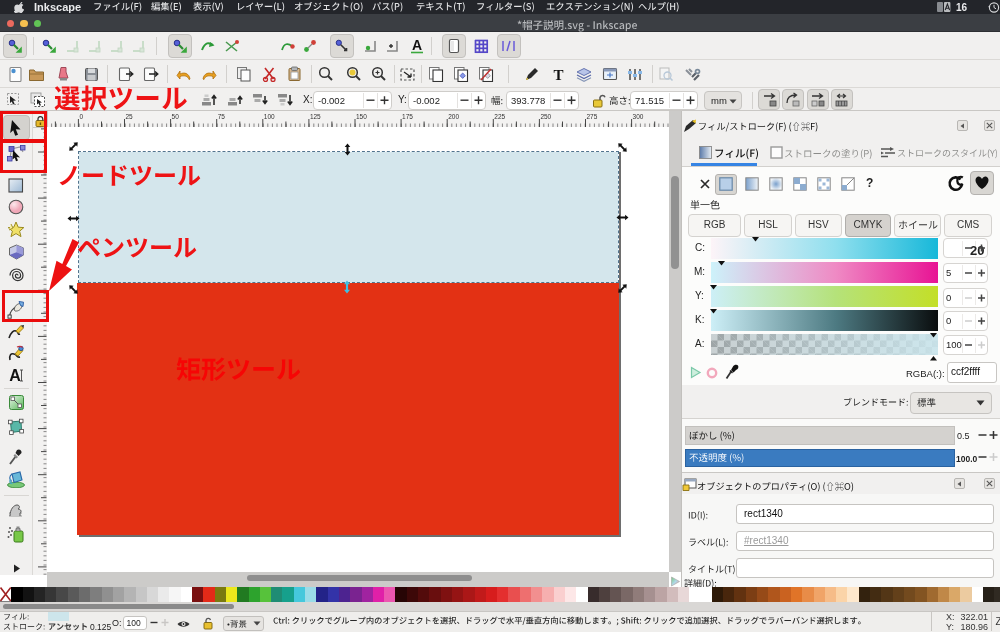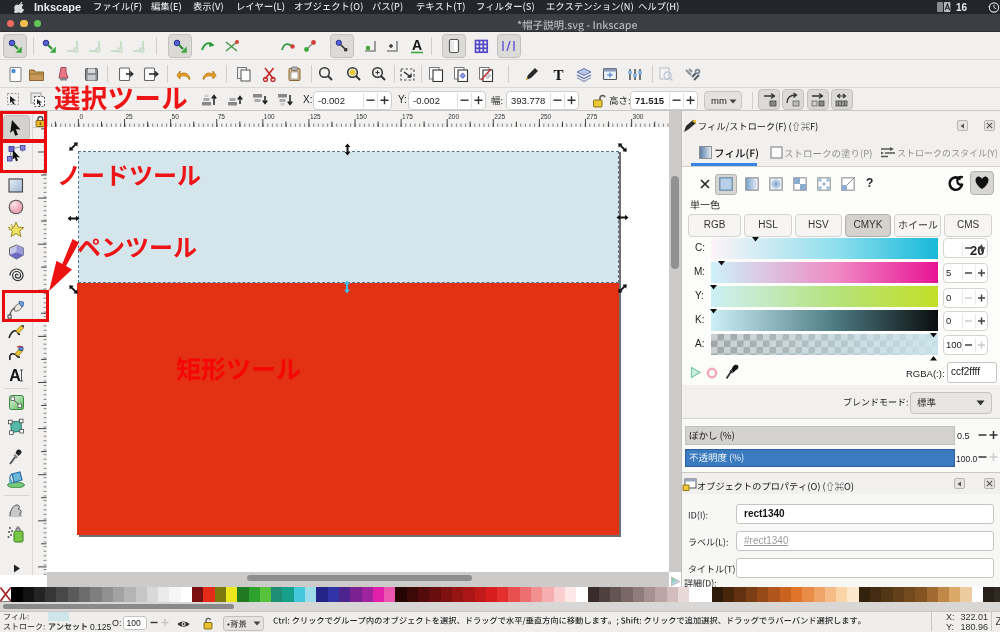--- a/index.html
+++ b/index.html
@@ -348,21 +348,21 @@
     <path d="M1.5 9.2 H9.5 M5.5 5.2 V13.2" stroke="#333" stroke-width="1.4"></path>
   </svg>
 <svg style="position:absolute;left:592px;top:92.5px" width="14" height="15" viewBox="0 0 14 15">
     <rect x="1.5" y="7" width="8.5" height="7" rx="1" fill="#e8c838" stroke="#8a7010" stroke-width="1"></rect>
     <path d="M8 7 V4.5 A2.6 2.6 0 0 1 13 4.2" fill="none" stroke="#555" stroke-width="1.5"></path>
   </svg>
 <svg style="position:absolute;left:609.0px;top:93.9px" width="24" height="13" viewBox="0 -10.1 24 13">
     <path d="M2.9 -5.4H6.6V-4.5H2.9ZM2.2 -5.9V-4.0H7.3V-5.9ZM4.3 -8.0V-7.1H0.6V-6.5H8.9V-7.1H5.1V-8.0ZM1.0 -3.4V0.8H1.7V-2.8H7.8V-0.1C7.8 0.0 7.8 0.1 7.6 0.1C7.4 0.1 6.9 0.1 6.3 0.1C6.4 0.3 6.5 0.5 6.5 0.7C7.3 0.7 7.8 0.7 8.1 0.6C8.4 0.5 8.5 0.3 8.5 -0.1V-3.4ZM3.6 -1.6H5.9V-0.6H3.6ZM2.9 -2.1V0.4H3.6V-0.1H6.6V-2.1Z M12.5 -3.0 11.7 -3.1C11.5 -2.6 11.3 -2.1 11.3 -1.6C11.3 -0.3 12.4 0.4 14.2 0.4C15.3 0.4 16.1 0.3 16.7 0.2L16.7 -0.6C16.0 -0.4 15.2 -0.3 14.2 -0.3C12.8 -0.3 12.0 -0.7 12.0 -1.6C12.0 -2.1 12.2 -2.5 12.5 -3.0ZM11.0 -6.0 11.0 -5.2C12.5 -5.1 13.9 -5.1 15.0 -5.2C15.3 -4.4 15.8 -3.6 16.2 -3.0C15.8 -3.1 15.1 -3.1 14.6 -3.2L14.5 -2.6C15.2 -2.5 16.4 -2.4 16.8 -2.3L17.2 -2.8C17.1 -3.0 16.9 -3.2 16.8 -3.3C16.4 -3.8 16.0 -4.6 15.7 -5.3C16.4 -5.4 17.1 -5.5 17.7 -5.7L17.6 -6.4C17.0 -6.2 16.2 -6.1 15.5 -6.0C15.3 -6.5 15.1 -7.1 15.0 -7.6L14.2 -7.5C14.3 -7.2 14.4 -6.9 14.5 -6.7L14.8 -5.9C13.7 -5.8 12.4 -5.8 11.0 -6.0Z M20.3 -3.7C20.7 -3.7 20.9 -4.0 20.9 -4.4C20.9 -4.8 20.7 -5.0 20.3 -5.0C20.0 -5.0 19.7 -4.8 19.7 -4.4C19.7 -4.0 20.0 -3.7 20.3 -3.7ZM20.3 0.1C20.7 0.1 20.9 -0.1 20.9 -0.5C20.9 -0.9 20.7 -1.2 20.3 -1.2C20.0 -1.2 19.7 -0.9 19.7 -0.5C19.7 -0.1 20.0 0.1 20.3 0.1Z" fill="#222"></path>
   </svg>
 <div style="position:absolute;left:630px;top:91px;width:68px;height:18.5px;background:#fff;border:1px solid #cfcdca;border-radius:4px"></div>
-<div style="position:absolute;left:635px;top:94.6px;font-size:9.5px;color:#222;font-weight:bold;white-space:nowrap;">71.515</div>
+<div style="position:absolute;left:635px;top:94.6px;font-size:9.5px;color:#222;font-weight:normal;white-space:nowrap;">71.515</div>
 <div style="position:absolute;left:669px;top:93px;width:1px;height:14.5px;background:#e4e2e0"></div>
 <div style="position:absolute;left:683px;top:93px;width:1px;height:14.5px;background:#e4e2e0"></div>
 <svg style="position:absolute;left:670.5px;top:91px" width="11" height="18">
     <path d="M1.5 9.2 H9.5" stroke="#333" stroke-width="1.4"></path>
   </svg>
 <svg style="position:absolute;left:684.5px;top:91px" width="11" height="18">
     <path d="M1.5 9.2 H9.5 M5.5 5.2 V13.2" stroke="#333" stroke-width="1.4"></path>
   </svg>
 <div style="position:absolute;left:704px;top:91px;width:38px;height:18.5px;background:#e4e2df;border:1px solid #c7c5c2;border-radius:4px"></div>
 <div style="position:absolute;left:711px;top:94.5px;font-size:9.5px;color:#222;font-weight:normal;white-space:nowrap;">mm</div>
@@ -1130,21 +1130,21 @@
 <svg style="position:absolute;left:977px;top:426px" width="11" height="18">
     <path d="M1.5 9 H9.5" stroke="#333" stroke-width="1.5"></path>
   </svg>
 <svg style="position:absolute;left:988px;top:426px" width="11" height="18">
     <path d="M1.5 9 H9.5 M5.5 5 V13" stroke="#333" stroke-width="1.5"></path>
   </svg>
 <div style="position:absolute;left:684.5px;top:448.5px;width:270.5px;height:18.5px;background:#3a7bc0;border:1px solid #2a62a0"></div>
 <svg style="position:absolute;left:689.0px;top:451.4px" width="57" height="13" viewBox="0 -10.1 57 13">
     <path d="M5.3 -4.5C6.4 -3.8 7.9 -2.7 8.5 -1.9L9.1 -2.5C8.4 -3.2 7.0 -4.3 5.8 -5.0ZM0.7 -7.3V-6.6H4.9C3.9 -5.0 2.3 -3.4 0.4 -2.4C0.6 -2.3 0.8 -2.0 0.9 -1.8C2.2 -2.5 3.4 -3.5 4.4 -4.6V0.7H5.1V-5.5C5.4 -5.9 5.6 -6.2 5.8 -6.6H8.8V-7.3Z M10.0 -7.3C10.6 -6.9 11.3 -6.2 11.5 -5.7L12.1 -6.2C11.8 -6.6 11.2 -7.3 10.6 -7.7ZM11.8 -4.2H9.9V-3.6H11.1V-1.1C10.7 -0.7 10.2 -0.3 9.8 -0.0L10.2 0.7C10.7 0.3 11.1 -0.1 11.5 -0.6C12.1 0.2 13.0 0.5 14.2 0.6C15.3 0.6 17.3 0.6 18.4 0.6C18.4 0.3 18.6 0.0 18.6 -0.1C17.5 -0.1 15.3 -0.0 14.2 -0.1C13.1 -0.1 12.3 -0.5 11.8 -1.2ZM17.7 -7.8C16.5 -7.6 14.5 -7.4 12.8 -7.3C12.8 -7.2 12.9 -7.0 12.9 -6.8C13.6 -6.8 14.4 -6.9 15.1 -6.9V-6.2H12.5V-5.7H14.7C14.1 -5.0 13.1 -4.4 12.2 -4.0C12.3 -3.9 12.5 -3.7 12.6 -3.5C13.5 -3.9 14.5 -4.6 15.1 -5.3V-4.1H15.8V-5.4C16.5 -4.6 17.4 -4.0 18.3 -3.6C18.4 -3.8 18.6 -4.0 18.7 -4.1C17.8 -4.4 16.8 -5.0 16.2 -5.7H18.5V-6.2H15.8V-7.0C16.7 -7.1 17.5 -7.2 18.1 -7.3ZM13.2 -3.8V-3.3H14.4C14.2 -2.3 13.8 -1.5 12.5 -1.1C12.6 -1.0 12.8 -0.7 12.9 -0.6C14.3 -1.1 14.8 -2.0 15.0 -3.3H16.1C16.1 -2.9 16.0 -2.5 15.9 -2.2L16.5 -2.1L16.6 -2.4H17.5C17.5 -1.7 17.4 -1.4 17.2 -1.3C17.2 -1.2 17.1 -1.2 16.9 -1.2C16.8 -1.2 16.3 -1.2 15.9 -1.3C16.0 -1.1 16.0 -0.9 16.0 -0.7C16.5 -0.7 17.0 -0.7 17.2 -0.7C17.5 -0.7 17.6 -0.8 17.8 -0.9C18.0 -1.1 18.1 -1.6 18.2 -2.7C18.2 -2.8 18.2 -3.0 18.2 -3.0H16.7L16.9 -3.8Z M22.2 -4.3V-2.4H20.4V-4.3ZM22.2 -4.9H20.4V-6.7H22.2ZM19.8 -7.4V-0.8H20.4V-1.7H22.9V-7.4ZM27.1 -6.9V-5.3H24.5V-6.9ZM23.8 -7.6V-4.2C23.8 -2.7 23.6 -0.9 22.0 0.3C22.1 0.4 22.4 0.7 22.5 0.8C23.6 -0.0 24.1 -1.2 24.3 -2.3H27.1V-0.2C27.1 -0.0 27.0 0.0 26.9 0.0C26.7 0.1 26.1 0.1 25.5 0.0C25.6 0.2 25.7 0.5 25.8 0.7C26.6 0.7 27.1 0.7 27.4 0.6C27.7 0.5 27.8 0.3 27.8 -0.2V-7.6ZM27.1 -4.6V-2.9H24.4C24.4 -3.4 24.5 -3.8 24.5 -4.2V-4.6Z M32.2 -6.1V-5.3H30.6V-4.7H32.2V-3.2H35.9V-4.7H37.4V-5.3H35.9V-6.1H35.2V-5.3H32.9V-6.1ZM35.2 -4.7V-3.7H32.9V-4.7ZM35.7 -2.0C35.3 -1.5 34.8 -1.1 34.1 -0.8C33.4 -1.1 32.9 -1.5 32.5 -2.0ZM30.8 -2.5V-2.0H32.2L31.9 -1.8C32.2 -1.3 32.7 -0.8 33.4 -0.4C32.5 -0.1 31.4 0.1 30.4 0.2C30.5 0.3 30.7 0.6 30.7 0.8C31.9 0.6 33.1 0.4 34.1 -0.1C35.0 0.4 36.1 0.6 37.2 0.8C37.3 0.6 37.5 0.3 37.6 0.2C36.6 0.1 35.7 -0.1 34.8 -0.4C35.6 -0.9 36.3 -1.5 36.7 -2.3L36.3 -2.6L36.2 -2.5ZM29.6 -7.0V-4.3C29.6 -2.9 29.6 -1.0 28.8 0.4C29.0 0.5 29.3 0.6 29.4 0.8C30.2 -0.7 30.3 -2.8 30.3 -4.3V-6.4H37.5V-7.0H33.9V-8.0H33.2V-7.0Z M42.4 1.9 42.9 1.6C42.1 0.3 41.7 -1.3 41.7 -3.0C41.7 -4.6 42.1 -6.2 42.9 -7.5L42.4 -7.8C41.5 -6.3 41.0 -4.8 41.0 -3.0C41.0 -1.1 41.5 0.4 42.4 1.9Z M45.3 -2.7C46.2 -2.7 46.9 -3.5 46.9 -4.9C46.9 -6.3 46.2 -7.1 45.3 -7.1C44.3 -7.1 43.7 -6.3 43.7 -4.9C43.7 -3.5 44.3 -2.7 45.3 -2.7ZM45.3 -3.2C44.7 -3.2 44.4 -3.8 44.4 -4.9C44.4 -6.0 44.7 -6.6 45.3 -6.6C45.8 -6.6 46.2 -6.0 46.2 -4.9C46.2 -3.8 45.8 -3.2 45.3 -3.2ZM45.5 0.1H46.1L49.9 -7.1H49.3ZM50.1 0.1C51.1 0.1 51.7 -0.7 51.7 -2.1C51.7 -3.5 51.1 -4.3 50.1 -4.3C49.2 -4.3 48.6 -3.5 48.6 -2.1C48.6 -0.7 49.2 0.1 50.1 0.1ZM50.1 -0.4C49.6 -0.4 49.2 -1.0 49.2 -2.1C49.2 -3.2 49.6 -3.7 50.1 -3.7C50.7 -3.7 51.1 -3.2 51.1 -2.1C51.1 -1.0 50.7 -0.4 50.1 -0.4Z M53.0 1.9C53.9 0.4 54.4 -1.1 54.4 -3.0C54.4 -4.8 53.9 -6.3 53.0 -7.8L52.5 -7.5C53.3 -6.2 53.7 -4.6 53.7 -3.0C53.7 -1.3 53.3 0.3 52.5 1.6Z" fill="#fff"></path>
   </svg>
-<div style="position:absolute;left:956px;top:453.5px;font-size:8.5px;color:#222;font-weight:normal;white-space:nowrap;">100.0</div>
+<div style="position:absolute;left:956px;top:453.5px;font-size:8.5px;color:#222;font-weight:bold;white-space:nowrap;">100.0</div>
 <svg style="position:absolute;left:977px;top:448px" width="11" height="18">
     <path d="M1.5 9 H9.5" stroke="#333" stroke-width="1.5"></path>
   </svg>
 <svg style="position:absolute;left:988px;top:448px" width="11" height="18">
     <path d="M1.5 9 H9.5 M5.5 5 V13" stroke="#ccc" stroke-width="1.5"></path>
   </svg>
 <div style="position:absolute;left:682px;top:471.5px;width:318px;height:1px;background:#c9c7c4"></div>
 <svg style="position:absolute;left:682px;top:477px" width="15" height="15" viewBox="0 0 15 15">
     <rect x="3" y="2" width="11" height="9" fill="#fdfdfd" stroke="#555" stroke-width="1"></rect>
     <rect x="3" y="2" width="11" height="2.5" fill="#98a8c0"></rect>
@@ -1159,21 +1159,21 @@
   </svg>
 <div style="position:absolute;left:984px;top:478px;width:11px;height:11px;background:#e6e4e1;border:1px solid #b8b6b3;border-radius:2px"></div>
 <svg style="position:absolute;left:986px;top:480px" width="7" height="7">
     <path d="M0.8 0.8 L6.2 6.2 M6.2 0.8 L0.8 6.2" stroke="#555" stroke-width="1.1"></path>
   </svg>
 <div style="position:absolute;left:682px;top:494px;width:318px;height:93px;background:#f7f7f6"></div>
 <svg style="position:absolute;left:688.0px;top:508.5px" width="22" height="12" viewBox="0 -9.5 22 12">
     <path d="M0.9 0.0H1.7V-6.6H0.9Z M3.5 0.0H5.2C7.2 0.0 8.3 -1.2 8.3 -3.3C8.3 -5.4 7.2 -6.6 5.2 -6.6H3.5ZM4.4 -0.7V-5.9H5.1C6.7 -5.9 7.4 -5.0 7.4 -3.3C7.4 -1.7 6.7 -0.7 5.1 -0.7Z M11.0 1.8 11.5 1.5C10.7 0.3 10.3 -1.3 10.3 -2.8C10.3 -4.3 10.7 -5.8 11.5 -7.1L11.0 -7.4C10.2 -6.0 9.7 -4.6 9.7 -2.8C9.7 -1.0 10.2 0.4 11.0 1.8Z M12.8 0.0H13.6V-6.6H12.8Z M15.4 1.8C16.2 0.4 16.7 -1.0 16.7 -2.8C16.7 -4.6 16.2 -6.0 15.4 -7.4L14.9 -7.1C15.7 -5.8 16.0 -4.3 16.0 -2.8C16.0 -1.3 15.7 0.3 14.9 1.5Z M18.8 -3.5C19.1 -3.5 19.4 -3.8 19.4 -4.1C19.4 -4.5 19.1 -4.8 18.8 -4.8C18.5 -4.8 18.2 -4.5 18.2 -4.1C18.2 -3.8 18.5 -3.5 18.8 -3.5ZM18.8 0.1C19.1 0.1 19.4 -0.1 19.4 -0.5C19.4 -0.9 19.1 -1.1 18.8 -1.1C18.5 -1.1 18.2 -0.9 18.2 -0.5C18.2 -0.1 18.5 0.1 18.8 0.1Z" fill="#222"></path>
   </svg>
 <div style="position:absolute;left:736px;top:503.5px;width:258px;height:20.5px;background:#fff;border:1px solid #c6c4c1;border-radius:3px"></div>
-<div style="position:absolute;left:744px;top:508.0px;font-size:10px;color:#111;font-weight:bold;white-space:nowrap;">rect1340</div>
+<div style="position:absolute;left:744px;top:508.0px;font-size:10px;color:#111;font-weight:normal;white-space:nowrap;">rect1340</div>
 <svg style="position:absolute;left:688.0px;top:535.5px" width="42" height="12" viewBox="0 -9.5 42 12">
     <path d="M2.1 -6.7V-6.0C2.3 -6.0 2.6 -6.0 2.9 -6.0C3.4 -6.0 5.9 -6.0 6.4 -6.0C6.7 -6.0 7.0 -6.0 7.2 -6.0V-6.7C7.0 -6.7 6.7 -6.7 6.4 -6.7C5.9 -6.7 3.4 -6.7 2.9 -6.7C2.6 -6.7 2.3 -6.7 2.1 -6.7ZM7.9 -4.3 7.4 -4.7C7.3 -4.6 7.1 -4.6 6.9 -4.6C6.4 -4.6 2.6 -4.6 2.2 -4.6C1.9 -4.6 1.6 -4.6 1.3 -4.6V-3.9C1.6 -3.9 1.9 -3.9 2.2 -3.9C2.7 -3.9 6.5 -3.9 6.9 -3.9C6.8 -3.3 6.4 -2.5 5.9 -1.9C5.1 -1.1 4.0 -0.5 2.7 -0.3L3.2 0.4C4.4 0.1 5.5 -0.5 6.5 -1.5C7.1 -2.2 7.5 -3.2 7.8 -4.1C7.8 -4.1 7.9 -4.2 7.9 -4.3Z M15.2 -6.1 14.7 -5.9C15.0 -5.5 15.3 -4.9 15.5 -4.4L16.1 -4.7C15.9 -5.1 15.4 -5.8 15.2 -6.1ZM16.4 -6.6 15.9 -6.3C16.2 -5.9 16.5 -5.4 16.7 -4.9L17.3 -5.2C17.0 -5.6 16.6 -6.2 16.4 -6.6ZM9.5 -2.4 10.2 -1.7C10.3 -1.9 10.5 -2.2 10.7 -2.4C11.1 -2.9 11.8 -3.9 12.3 -4.4C12.6 -4.8 12.7 -4.8 13.1 -4.5C13.5 -4.1 14.3 -3.2 14.8 -2.6C15.4 -1.9 16.2 -1.0 16.8 -0.3L17.5 -0.9C16.8 -1.6 15.9 -2.6 15.3 -3.3C14.7 -3.8 14.0 -4.6 13.4 -5.2C12.8 -5.7 12.4 -5.6 11.9 -5.1C11.3 -4.4 10.5 -3.4 10.1 -3.0C9.9 -2.7 9.7 -2.6 9.5 -2.4Z M22.7 -0.2 23.2 0.2C23.3 0.2 23.4 0.1 23.5 0.0C24.5 -0.5 25.8 -1.4 26.6 -2.5L26.1 -3.1C25.5 -2.1 24.3 -1.3 23.5 -0.9C23.5 -1.2 23.5 -5.5 23.5 -6.1C23.5 -6.4 23.5 -6.7 23.6 -6.7H22.7C22.7 -6.7 22.8 -6.4 22.8 -6.1C22.8 -5.5 22.8 -1.1 22.8 -0.7C22.8 -0.5 22.8 -0.3 22.7 -0.2ZM18.6 -0.2 19.3 0.2C20.0 -0.4 20.6 -1.3 20.9 -2.2C21.1 -3.1 21.1 -5.1 21.1 -6.1C21.1 -6.3 21.2 -6.6 21.2 -6.7H20.4C20.4 -6.5 20.4 -6.3 20.4 -6.1C20.4 -5.1 20.4 -3.3 20.2 -2.4C19.9 -1.6 19.4 -0.8 18.6 -0.2Z M29.2 1.8 29.7 1.5C28.9 0.3 28.5 -1.3 28.5 -2.8C28.5 -4.3 28.9 -5.8 29.7 -7.1L29.2 -7.4C28.3 -6.0 27.8 -4.6 27.8 -2.8C27.8 -1.0 28.3 0.4 29.2 1.8Z M31.0 0.0H34.7V-0.7H31.8V-6.6H31.0Z M35.8 1.8C36.6 0.4 37.1 -1.0 37.1 -2.8C37.1 -4.6 36.6 -6.0 35.8 -7.4L35.3 -7.1C36.1 -5.8 36.5 -4.3 36.5 -2.8C36.5 -1.3 36.1 0.3 35.3 1.5Z M39.2 -3.5C39.5 -3.5 39.8 -3.8 39.8 -4.1C39.8 -4.5 39.5 -4.8 39.2 -4.8C38.9 -4.8 38.6 -4.5 38.6 -4.1C38.6 -3.8 38.9 -3.5 39.2 -3.5ZM39.2 0.1C39.5 0.1 39.8 -0.1 39.8 -0.5C39.8 -0.9 39.5 -1.1 39.2 -1.1C38.9 -1.1 38.6 -0.9 38.6 -0.5C38.6 -0.1 38.9 0.1 39.2 0.1Z" fill="#222"></path>
   </svg>
 <div style="position:absolute;left:736px;top:530.5px;width:258px;height:20.5px;background:#fff;border:1px solid #c6c4c1;border-radius:3px"></div>
 <div style="position:absolute;left:744px;top:535.0px;font-size:10px;color:#9a9a9a;font-weight:normal;white-space:nowrap;text-decoration:underline;">#rect1340</div>
 <svg style="position:absolute;left:688.0px;top:562.5px" width="52" height="12" viewBox="0 -9.5 52 12">
     <path d="M4.8 -7.1 4.0 -7.3C4.0 -7.1 3.8 -6.8 3.7 -6.6C3.3 -5.8 2.4 -4.4 0.8 -3.5L1.4 -3.0C2.4 -3.7 3.2 -4.6 3.8 -5.4H6.9C6.7 -4.7 6.2 -3.7 5.6 -2.9C5.0 -3.3 4.3 -3.8 3.7 -4.1L3.2 -3.6C3.8 -3.3 4.5 -2.8 5.2 -2.3C4.3 -1.5 3.2 -0.6 1.7 -0.2L2.3 0.4C3.8 -0.2 4.9 -1.0 5.8 -1.9C6.1 -1.6 6.5 -1.3 6.7 -1.1L7.3 -1.7C7.0 -1.9 6.6 -2.2 6.2 -2.5C6.9 -3.4 7.4 -4.5 7.6 -5.3C7.7 -5.4 7.8 -5.6 7.9 -5.8L7.3 -6.1C7.1 -6.1 6.9 -6.0 6.7 -6.0H4.2L4.4 -6.4C4.5 -6.5 4.7 -6.8 4.8 -7.1Z M9.8 -3.2 10.1 -2.5C11.4 -2.9 12.6 -3.5 13.6 -4.0V-0.7C13.6 -0.3 13.5 0.1 13.5 0.3H14.4C14.4 0.1 14.3 -0.3 14.3 -0.7V-4.5C15.3 -5.1 16.1 -5.8 16.8 -6.5L16.2 -7.0C15.5 -6.3 14.6 -5.5 13.7 -4.9C12.7 -4.3 11.3 -3.7 9.8 -3.2Z M21.0 -0.8C21.0 -0.5 21.0 -0.0 21.0 0.3H21.8C21.8 -0.0 21.8 -0.5 21.8 -0.8L21.8 -3.8C22.8 -3.4 24.3 -2.8 25.3 -2.3L25.6 -3.1C24.7 -3.6 23.0 -4.2 21.8 -4.6V-6.0C21.8 -6.3 21.8 -6.7 21.8 -7.0H21.0C21.0 -6.7 21.0 -6.3 21.0 -6.0C21.0 -5.3 21.0 -1.3 21.0 -0.8Z M31.7 -0.2 32.2 0.2C32.3 0.2 32.4 0.1 32.5 0.0C33.5 -0.5 34.8 -1.4 35.6 -2.5L35.1 -3.1C34.5 -2.1 33.3 -1.3 32.5 -0.9C32.5 -1.2 32.5 -5.5 32.5 -6.1C32.5 -6.4 32.5 -6.7 32.6 -6.7H31.7C31.7 -6.7 31.8 -6.4 31.8 -6.1C31.8 -5.5 31.8 -1.1 31.8 -0.7C31.8 -0.5 31.8 -0.3 31.7 -0.2ZM27.6 -0.2 28.3 0.2C29.0 -0.4 29.6 -1.3 29.9 -2.2C30.1 -3.1 30.1 -5.1 30.1 -6.1C30.1 -6.3 30.2 -6.6 30.2 -6.7H29.4C29.4 -6.5 29.4 -6.3 29.4 -6.1C29.4 -5.1 29.4 -3.3 29.2 -2.4C28.9 -1.6 28.4 -0.8 27.6 -0.2Z M38.2 1.8 38.7 1.5C37.9 0.3 37.5 -1.3 37.5 -2.8C37.5 -4.3 37.9 -5.8 38.7 -7.1L38.2 -7.4C37.3 -6.0 36.8 -4.6 36.8 -2.8C36.8 -1.0 37.3 0.4 38.2 1.8Z M41.3 0.0H42.2V-5.9H44.2V-6.6H39.3V-5.9H41.3Z M45.3 1.8C46.2 0.4 46.6 -1.0 46.6 -2.8C46.6 -4.6 46.2 -6.0 45.3 -7.4L44.8 -7.1C45.6 -5.8 46.0 -4.3 46.0 -2.8C46.0 -1.3 45.6 0.3 44.8 1.5Z M48.7 -3.5C49.1 -3.5 49.3 -3.8 49.3 -4.1C49.3 -4.5 49.1 -4.8 48.7 -4.8C48.4 -4.8 48.1 -4.5 48.1 -4.1C48.1 -3.8 48.4 -3.5 48.7 -3.5ZM48.7 0.1C49.1 0.1 49.3 -0.1 49.3 -0.5C49.3 -0.9 49.1 -1.1 48.7 -1.1C48.4 -1.1 48.1 -0.9 48.1 -0.5C48.1 -0.1 48.4 0.1 48.7 0.1Z" fill="#222"></path>
   </svg>
 <div style="position:absolute;left:736px;top:557.5px;width:258px;height:20.5px;background:#fff;border:1px solid #c6c4c1;border-radius:3px"></div>
 <svg style="position:absolute;left:684.0px;top:576.5px" width="35" height="12" viewBox="0 -9.5 35 12">

